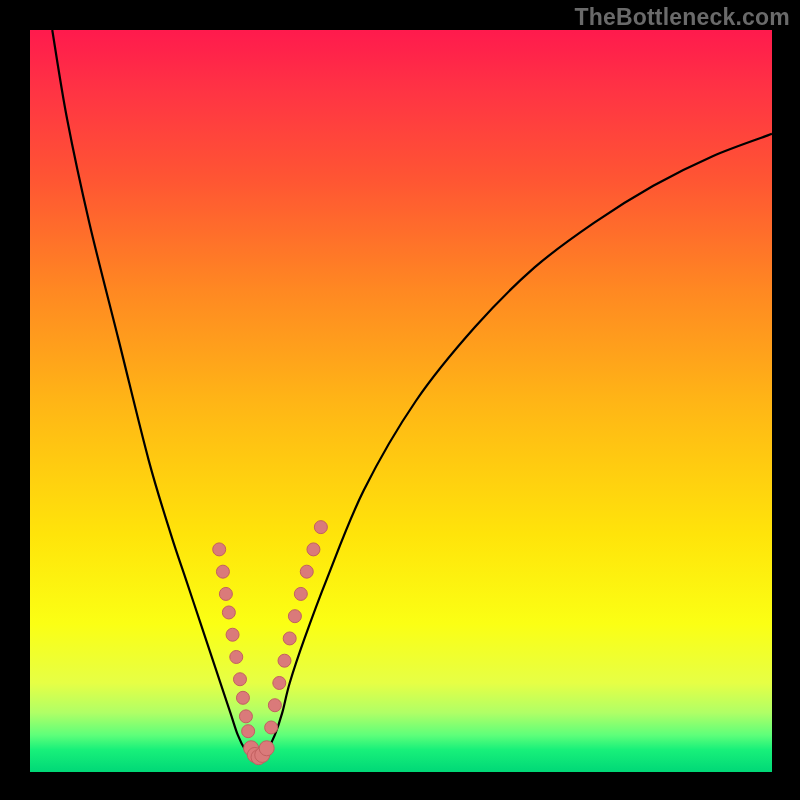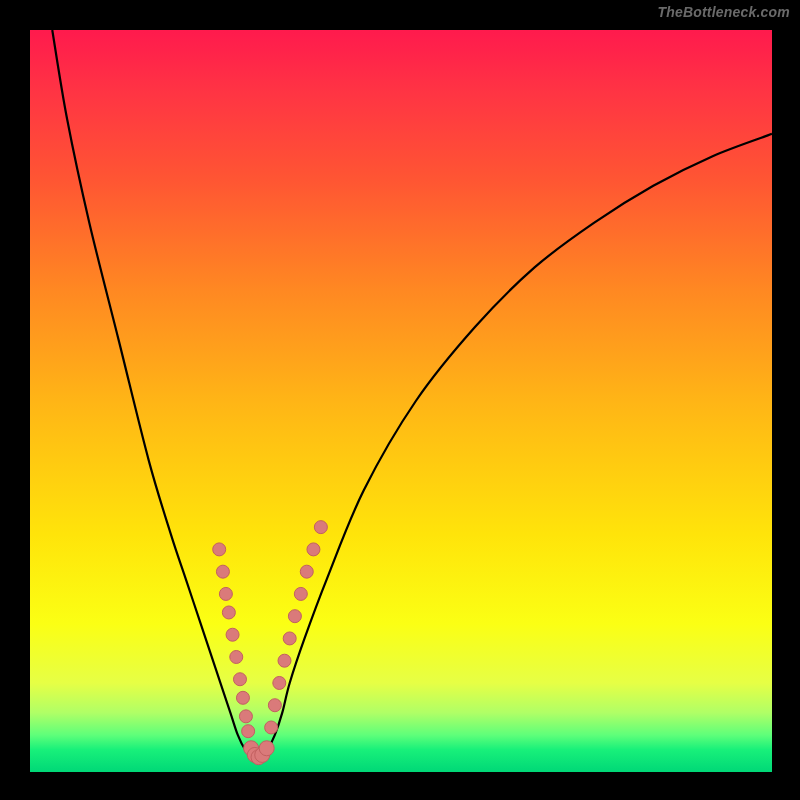--- a/index.html
+++ b/index.html
@@ -34,25 +34,24 @@
       #5fff7a 95%,
       #18f07a 97%,
       #00d877 100%
     );
   }
   .watermark {
     position: absolute;
     top: 4px;
     right: 10px;
     font-family: Arial, Helvetica, sans-serif;
-    font-size: 14px;
+    font-size: 23px;
     font-weight: 600;
     color: #6a6a6a;
     letter-spacing: 0.2px;
-    font-style: italic;
   }
   svg.curve {
     position: absolute;
     inset: 0;
     width: 742px;
     height: 742px;
   }
 </style>
 </head>
 <body>

